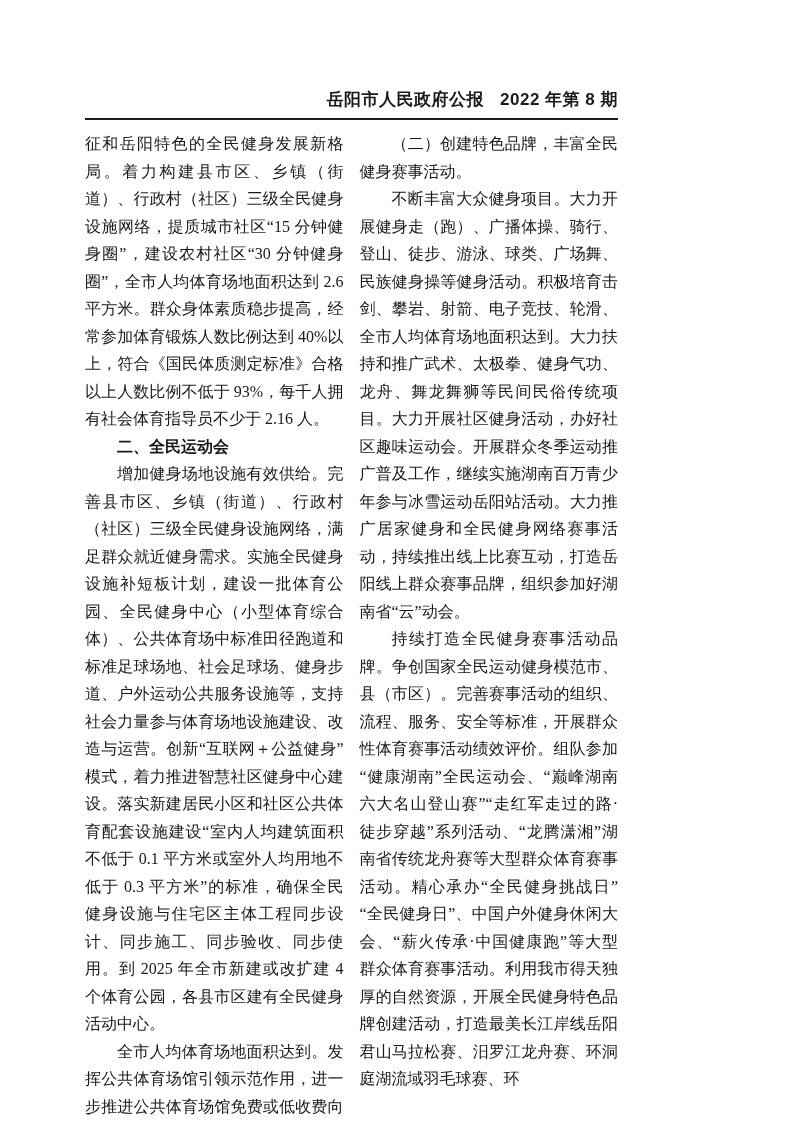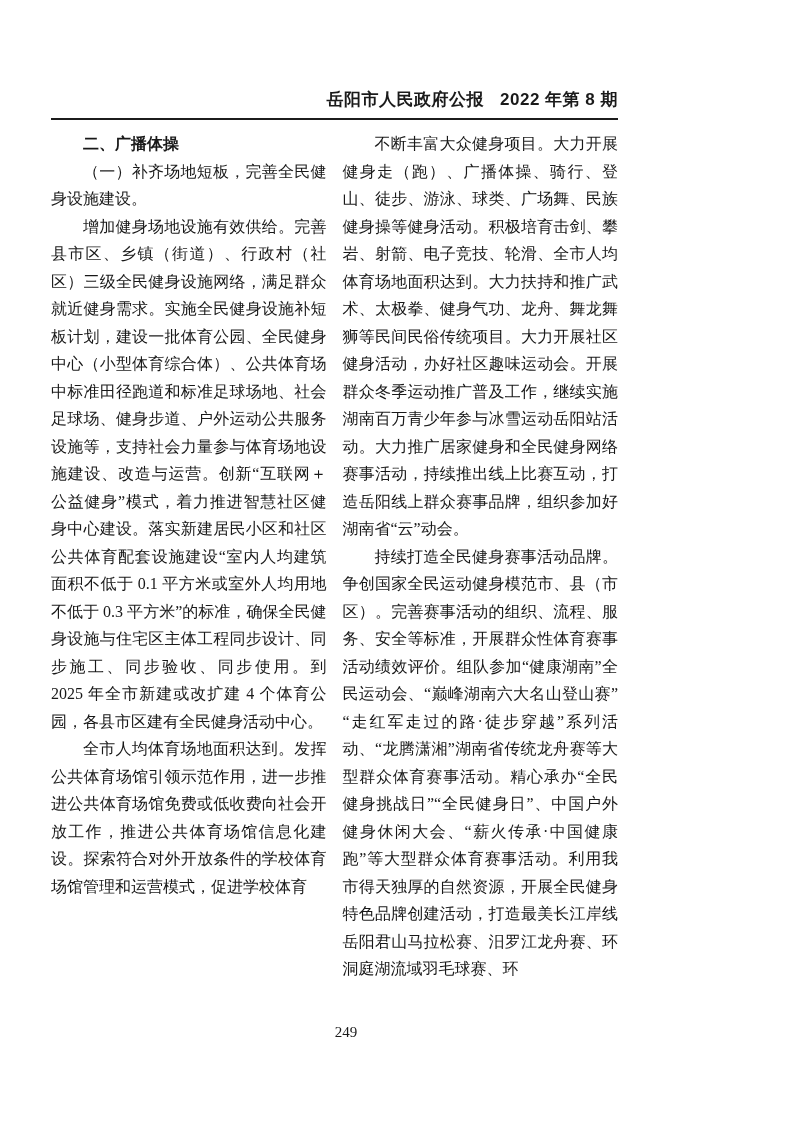--- a/index.html
+++ b/index.html
@@ -6,21 +6,21 @@
     margin: 0;
     padding: 0;
     background: #ffffff;
   }
   .page {
     position: relative;
     width: 692px;
     height: 1122px;
     box-sizing: border-box;
     background: #ffffff;
-    padding: 88px 74px 0 51px;
+    padding: 88px 74px 0 85px;
     overflow: hidden;
     font-family: "Liberation Serif", "DejaVu Serif", serif;
     color: #181818;
   }
   .header-row {
     text-align: right;
     font-family: "Liberation Sans", "DejaVu Sans", sans-serif;
     font-weight: 600;
     font-size: 17px;
     letter-spacing: 0.5px;
@@ -79,28 +79,28 @@
 <div class="page">
 
   <div class="header-row">
     <span>岳阳市人民政府公报</span><span class="issue">2022 年第 8 期</span>
   </div>
   <hr class="header-rule">
 
   <div class="columns">
 
     <section class="col">
-      <p class="heading">二、广播体操</p>
-      <p class="subheading">（一）补齐场地短板，完善全民健身设施建设。</p>
+      <p class="cont">征和岳阳特色的全民健身发展新格局。着力构建县市区、乡镇（街道）、行政村（社区）三级全民健身设施网络，提质城市社区“15 分钟健身圈”，建设农村社区“30 分钟健身圈”，全市人均体育场地面积达到 2.6 平方米。群众身体素质稳步提高，经常参加体育锻炼人数比例达到 40%以上，符合《国民体质测定标准》合格以上人数比例不低于 93%，每千人拥有社会体育指导员不少于 2.16 人。</p>
+      <p class="heading">二、全民运动会</p>
       <p>增加健身场地设施有效供给。完善县市区、乡镇（街道）、行政村（社区）三级全民健身设施网络，满足群众就近健身需求。实施全民健身设施补短板计划，建设一批体育公园、全民健身中心（小型体育综合体）、公共体育场中标准田径跑道和标准足球场地、社会足球场、健身步道、户外运动公共服务设施等，支持社会力量参与体育场地设施建设、改造与运营。创新“互联网＋公益健身”模式，着力推进智慧社区健身中心建设。落实新建居民小区和社区公共体育配套设施建设“室内人均建筑面积不低于 0.1 平方米或室外人均用地不低于 0.3 平方米”的标准，确保全民健身设施与住宅区主体工程同步设计、同步施工、同步验收、同步使用。到 2025 年全市新建或改扩建 4 个体育公园，各县市区建有全民健身活动中心。</p>
       <p>全市人均体育场地面积达到。发挥公共体育场馆引领示范作用，进一步推进公共体育场馆免费或低收费向社会开放工作，推进公共体育场馆信息化建设。探索符合对外开放条件的学校体育场馆管理和运营模式，促进学校体育</p>
     </section>
 
     <section class="col">
+      <p class="subheading">（二）创建特色品牌，丰富全民健身赛事活动。</p>
       <p>不断丰富大众健身项目。大力开展健身走（跑）、广播体操、骑行、登山、徒步、游泳、球类、广场舞、民族健身操等健身活动。积极培育击剑、攀岩、射箭、电子竞技、轮滑、全市人均体育场地面积达到。大力扶持和推广武术、太极拳、健身气功、龙舟、舞龙舞狮等民间民俗传统项目。大力开展社区健身活动，办好社区趣味运动会。开展群众冬季运动推广普及工作，继续实施湖南百万青少年参与冰雪运动岳阳站活动。大力推广居家健身和全民健身网络赛事活动，持续推出线上比赛互动，打造岳阳线上群众赛事品牌，组织参加好湖南省“云”动会。</p>
       <p>持续打造全民健身赛事活动品牌。争创国家全民运动健身模范市、县（市区）。完善赛事活动的组织、流程、服务、安全等标准，开展群众性体育赛事活动绩效评价。组队参加“健康湖南”全民运动会、“巅峰湖南六大名山登山赛”“走红军走过的路·徒步穿越”系列活动、“龙腾潇湘”湖南省传统龙舟赛等大型群众体育赛事活动。精心承办“全民健身挑战日”“全民健身日”、中国户外健身休闲大会、“薪火传承·中国健康跑”等大型群众体育赛事活动。利用我市得天独厚的自然资源，开展全民健身特色品牌创建活动，打造最美长江岸线岳阳君山马拉松赛、汨罗江龙舟赛、环洞庭湖流域羽毛球赛、环</p>
     </section>
 
   </div>
 
-  <div class="page-number">249</div>
 
 </div>
 
 </body></html>

